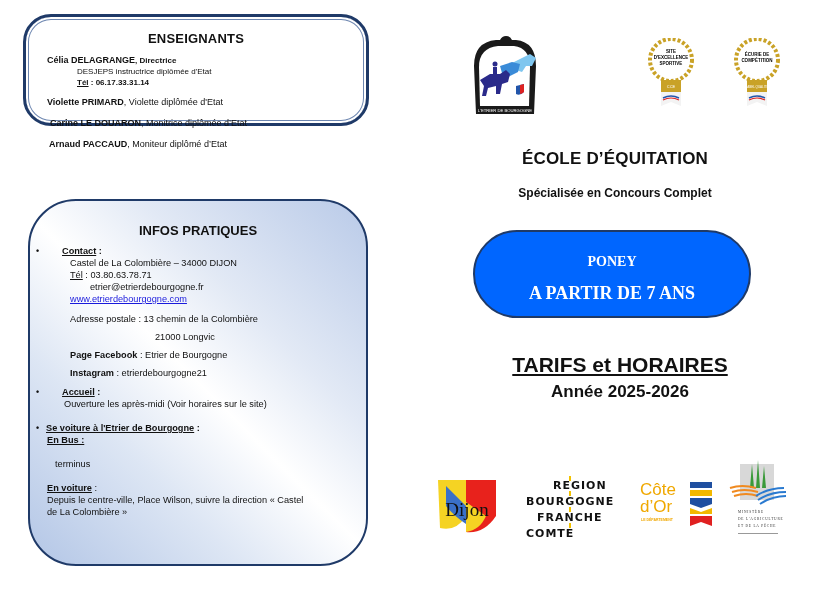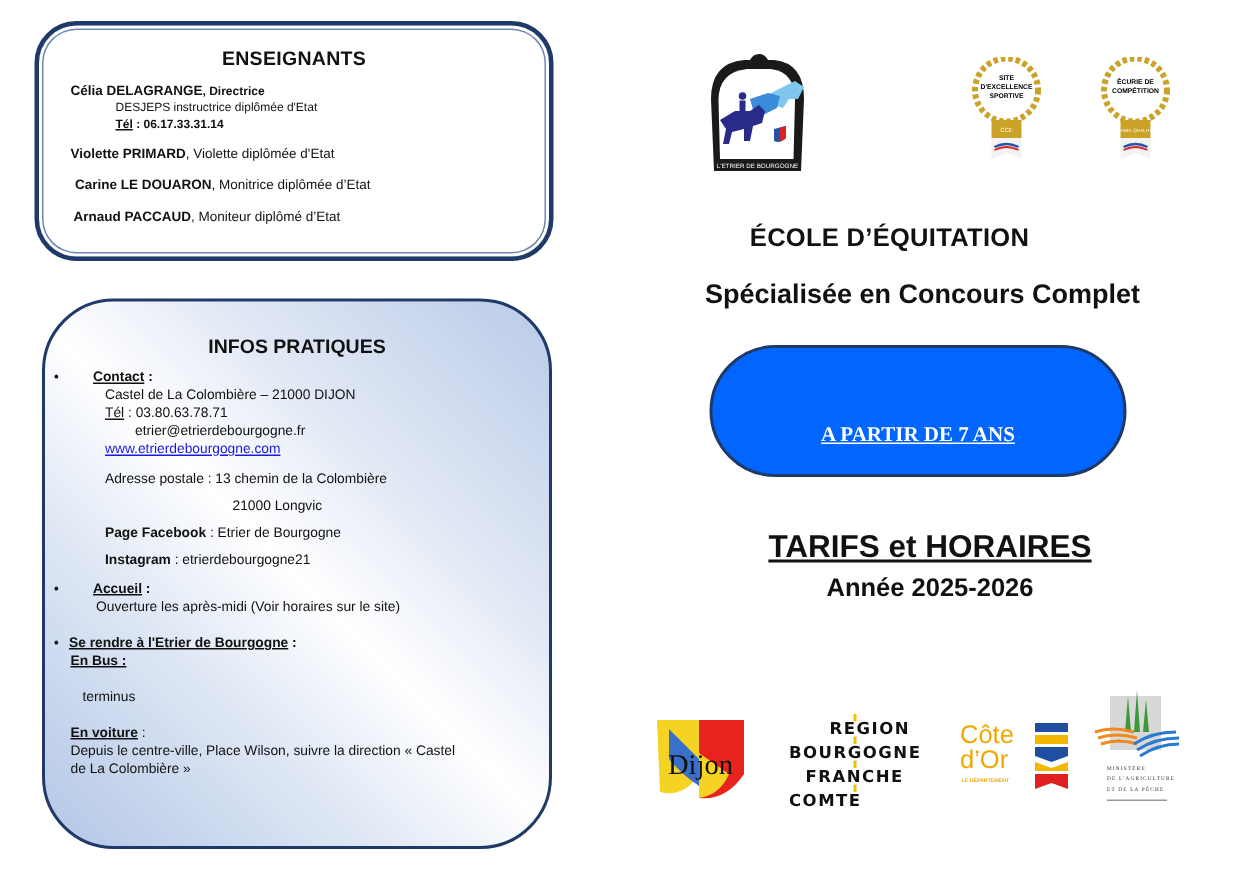--- a/index.html
+++ b/index.html
@@ -1,21 +1,21 @@
 <!DOCTYPE html>
 <html><head>
 <meta charset="utf-8">
 <style>
   * { box-sizing: border-box; margin: 0; padding: 0; }
   html, body { width: 823px; height: 593px; background: #ffffff; overflow: hidden; }
   body { position: relative; font-family: "Liberation Sans", "DejaVu Sans", sans-serif; color: #111; }
 
   
   .teachers-box {
-    position: absolute; left: 23px; top: 14px; width: 346px; height: 160px;
+    position: absolute; left: 23px; top: 14px; width: 346px; height: 112px;
     border: 3px solid #1f3a68; border-radius: 28px;
     box-shadow: inset 0 0 0 2px #ffffff, inset 0 0 0 3px #6d86b0;
     background: #fff;
   }
   .teachers-box .box-title {
     position: absolute; left: 0; right: 0; top: 14px; text-align: center;
     font-weight: bold; font-size: 13px; letter-spacing: 0.2px;
   }
   .t-line { position: absolute; font-size: 9px; white-space: nowrap; }
   .t-line b { font-weight: bold; }
@@ -35,34 +35,34 @@
   }
   .i-line { position: absolute; font-size: 9.2px; white-space: nowrap; }
   .i-line b { font-weight: bold; }
   .bullet { position: absolute; font-size: 9px; font-weight: bold; }
   .link { color: #1a1adc; text-decoration: underline; }
 
   
   .logo-etrier { position: absolute; left: 466px; top: 36px; width: 78px; height: 82px; }
   .badge { position: absolute; top: 38px; width: 48px; height: 70px; }
   .title-ecole {
-    position: absolute; left: 438px; top: 149px; width: 310px; text-align: center;
+    position: absolute; left: 460px; top: 149px; width: 310px; text-align: center;
     font-weight: bold; font-size: 17px; letter-spacing: 0.2px;
   }
   .subtitle-ecole {
     position: absolute; left: 460px; top: 186px; width: 310px; text-align: center;
-    font-weight: bold; font-size: 18px;
+    font-weight: bold; font-size: 12px;
   }
   .poney-pill {
     position: absolute; left: 473px; top: 230px; width: 278px; height: 88px;
     background: #0066ff; border: 2px solid #1f3a68; border-radius: 44px;
     color: #fff; text-align: center; font-family: "Liberation Serif", "DejaVu Serif", serif; font-weight: bold;
   }
   .poney-pill .l1 { position: absolute; left: 0; right: 0; top: 22px; font-size: 14px; }
-  .poney-pill .l2 { position: absolute; left: 0; right: 0; top: 51px; font-size: 14px; text-decoration: underline; }
+  .poney-pill .l2 { position: absolute; left: 0; right: 0; top: 51px; font-size: 18px; }
   .tarifs-title {
     position: absolute; left: 460px; top: 353px; width: 320px; text-align: center;
     font-weight: bold; font-size: 21px; text-decoration: underline;
   }
   .annee {
     position: absolute; left: 460px; top: 382px; width: 320px; text-align: center;
     font-weight: bold; font-size: 17px;
   }
 
   .logo { position: absolute; }
@@ -97,21 +97,21 @@
   </div>
 </div>
 
 <div class="info-box">
   <div class="box-title">INFOS PRATIQUES</div>
 
   <span class="bullet" style="left:6px;top:45px;">•</span>
   <div class="i-line" style="left:32px;top:45px;">
     <b class="u">Contact</b><b> :</b>
   </div>
-  <div class="i-line" style="left:40px;top:57px;">Castel de La Colombière – 21000 DIJON</div>
+  <div class="i-line" style="left:40px;top:57px;">Castel de La Colombière – 34000 DIJON</div>
   <div class="i-line" style="left:40px;top:69px;">
     <span class="u">Tél</span><span> : 03.80.63.78.71</span>
   </div>
   <div class="i-line" style="left:40px;top:81px;margin-left:20px;">etrier@etrierdebourgogne.fr</div>
   <div class="i-line link" style="left:40px;top:93px;">www.etrierdebourgogne.com</div>
   <div class="i-line" style="left:40px;top:113px;">Adresse postale : 13 chemin de la Colombière</div>
   <div class="i-line" style="left:125px;top:131px;">21000 Longvic</div>
   <div class="i-line" style="left:40px;top:149px;">
     <b>Page Facebook</b><span> : Etrier de Bourgogne</span>
   </div>
@@ -120,21 +120,21 @@
   </div>
 
   <span class="bullet" style="left:6px;top:186px;">•</span>
   <div class="i-line" style="left:32px;top:186px;">
     <b class="u">Accueil</b><b> :</b>
   </div>
   <div class="i-line" style="left:34px;top:198px;">Ouverture les après-midi (Voir horaires sur le site)</div>
 
   <span class="bullet" style="left:6px;top:222px;">•</span>
   <div class="i-line" style="left:16px;top:222px;">
-    <b class="u">Se rendre à l'Etrier de Bourgogne</b><b> :</b>
+    <b class="u">Se voiture à l'Etrier de Bourgogne</b><b> :</b>
   </div>
   <div class="i-line u" style="left:17px;top:234px;font-weight:bold;">En Bus :</div>
   <div class="i-line" style="left:25px;top:258px;">terminus</div>
   <div class="i-line" style="left:17px;top:282px;">
     <b class="u">En voiture</b><span> :</span>
   </div>
   <div class="i-line" style="left:17px;top:294px;text-align:center;">Depuis le centre-ville, Place Wilson, suivre la direction « Castel</div>
   <div class="i-line" style="left:17px;top:306px;">de La Colombière »</div>
 </div>
 
@@ -182,20 +182,21 @@
     <path d="M14 54 L34 54 L34 68 L24 64 L14 68 Z" fill="#f3f3f3"></path>
     <path d="M16 60 Q24 56 32 60" stroke="#2255aa" stroke-width="1.5" fill="none"></path>
     <path d="M16 62 Q24 58 32 62" stroke="#dd2222" stroke-width="1.2" fill="none"></path>
   </svg>
 </div>
 
 <div class="title-ecole">ÉCOLE D’ÉQUITATION</div>
 <div class="subtitle-ecole">Spécialisée en Concours Complet</div>
 
 <div class="poney-pill">
+  <div class="l1">PONEY</div>
   <div class="l2">A PARTIR DE 7 ANS</div>
 </div>
 
 <div class="tarifs-title">TARIFS et HORAIRES</div>
 <div class="annee">Année 2025-2026</div>
 
 <div class="logo" style="left:436px;top:476px;width:62px;height:60px;">
   <svg width="62" height="60" viewBox="0 0 62 60">
     <path d="M2 4 L30 4 L30 40 Q20 56 4 52 Z" fill="#f5d323"></path>
     <path d="M10 10 L30 30 L30 48 Q18 40 10 30 Z" fill="#3a70c8"></path>

